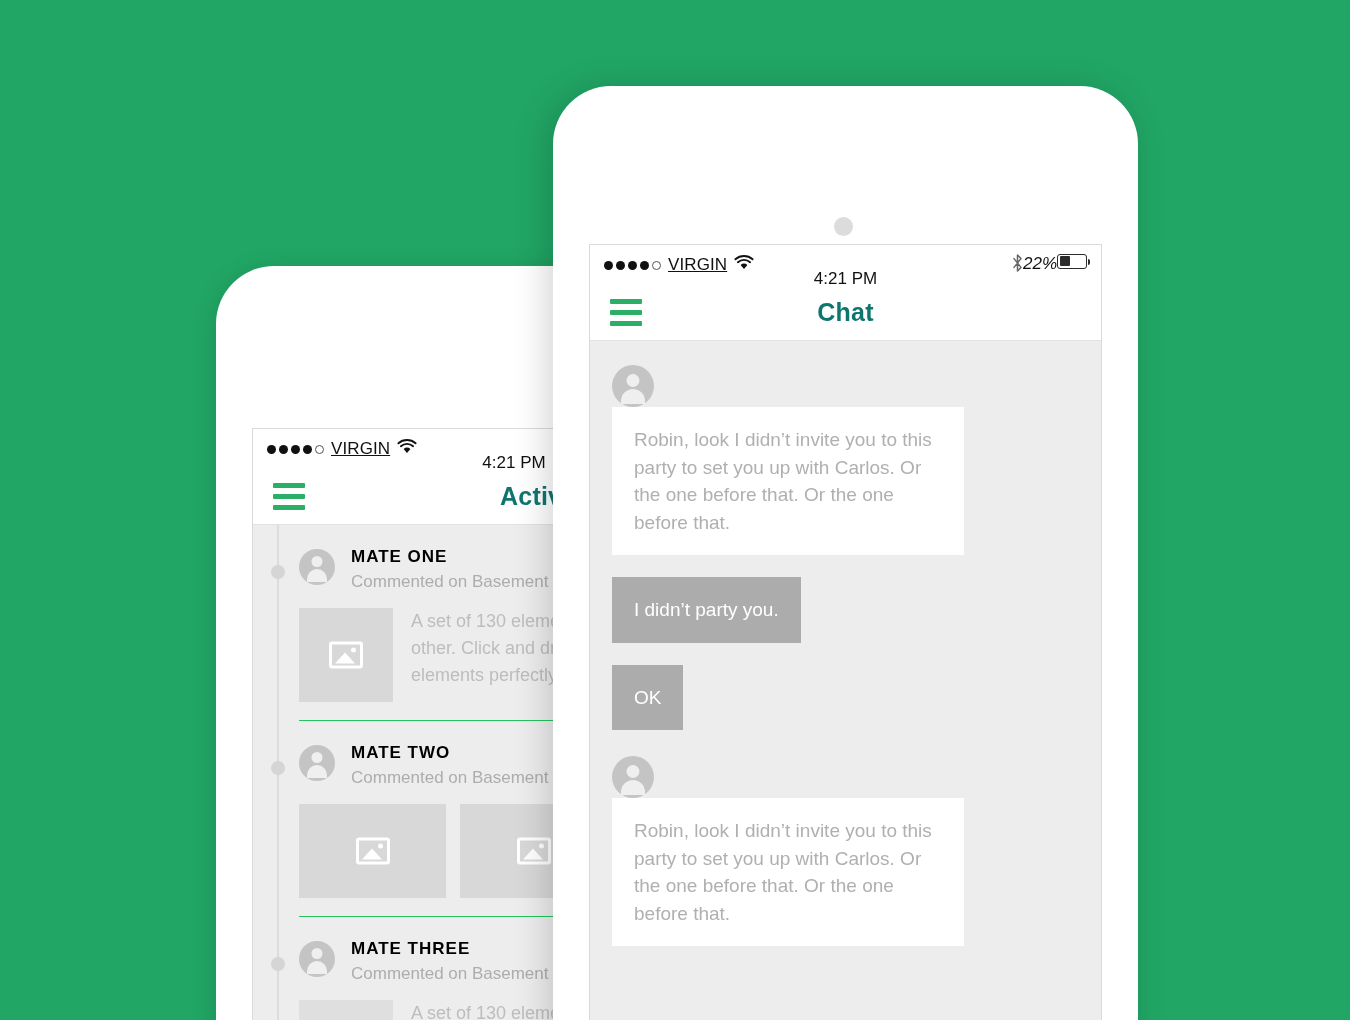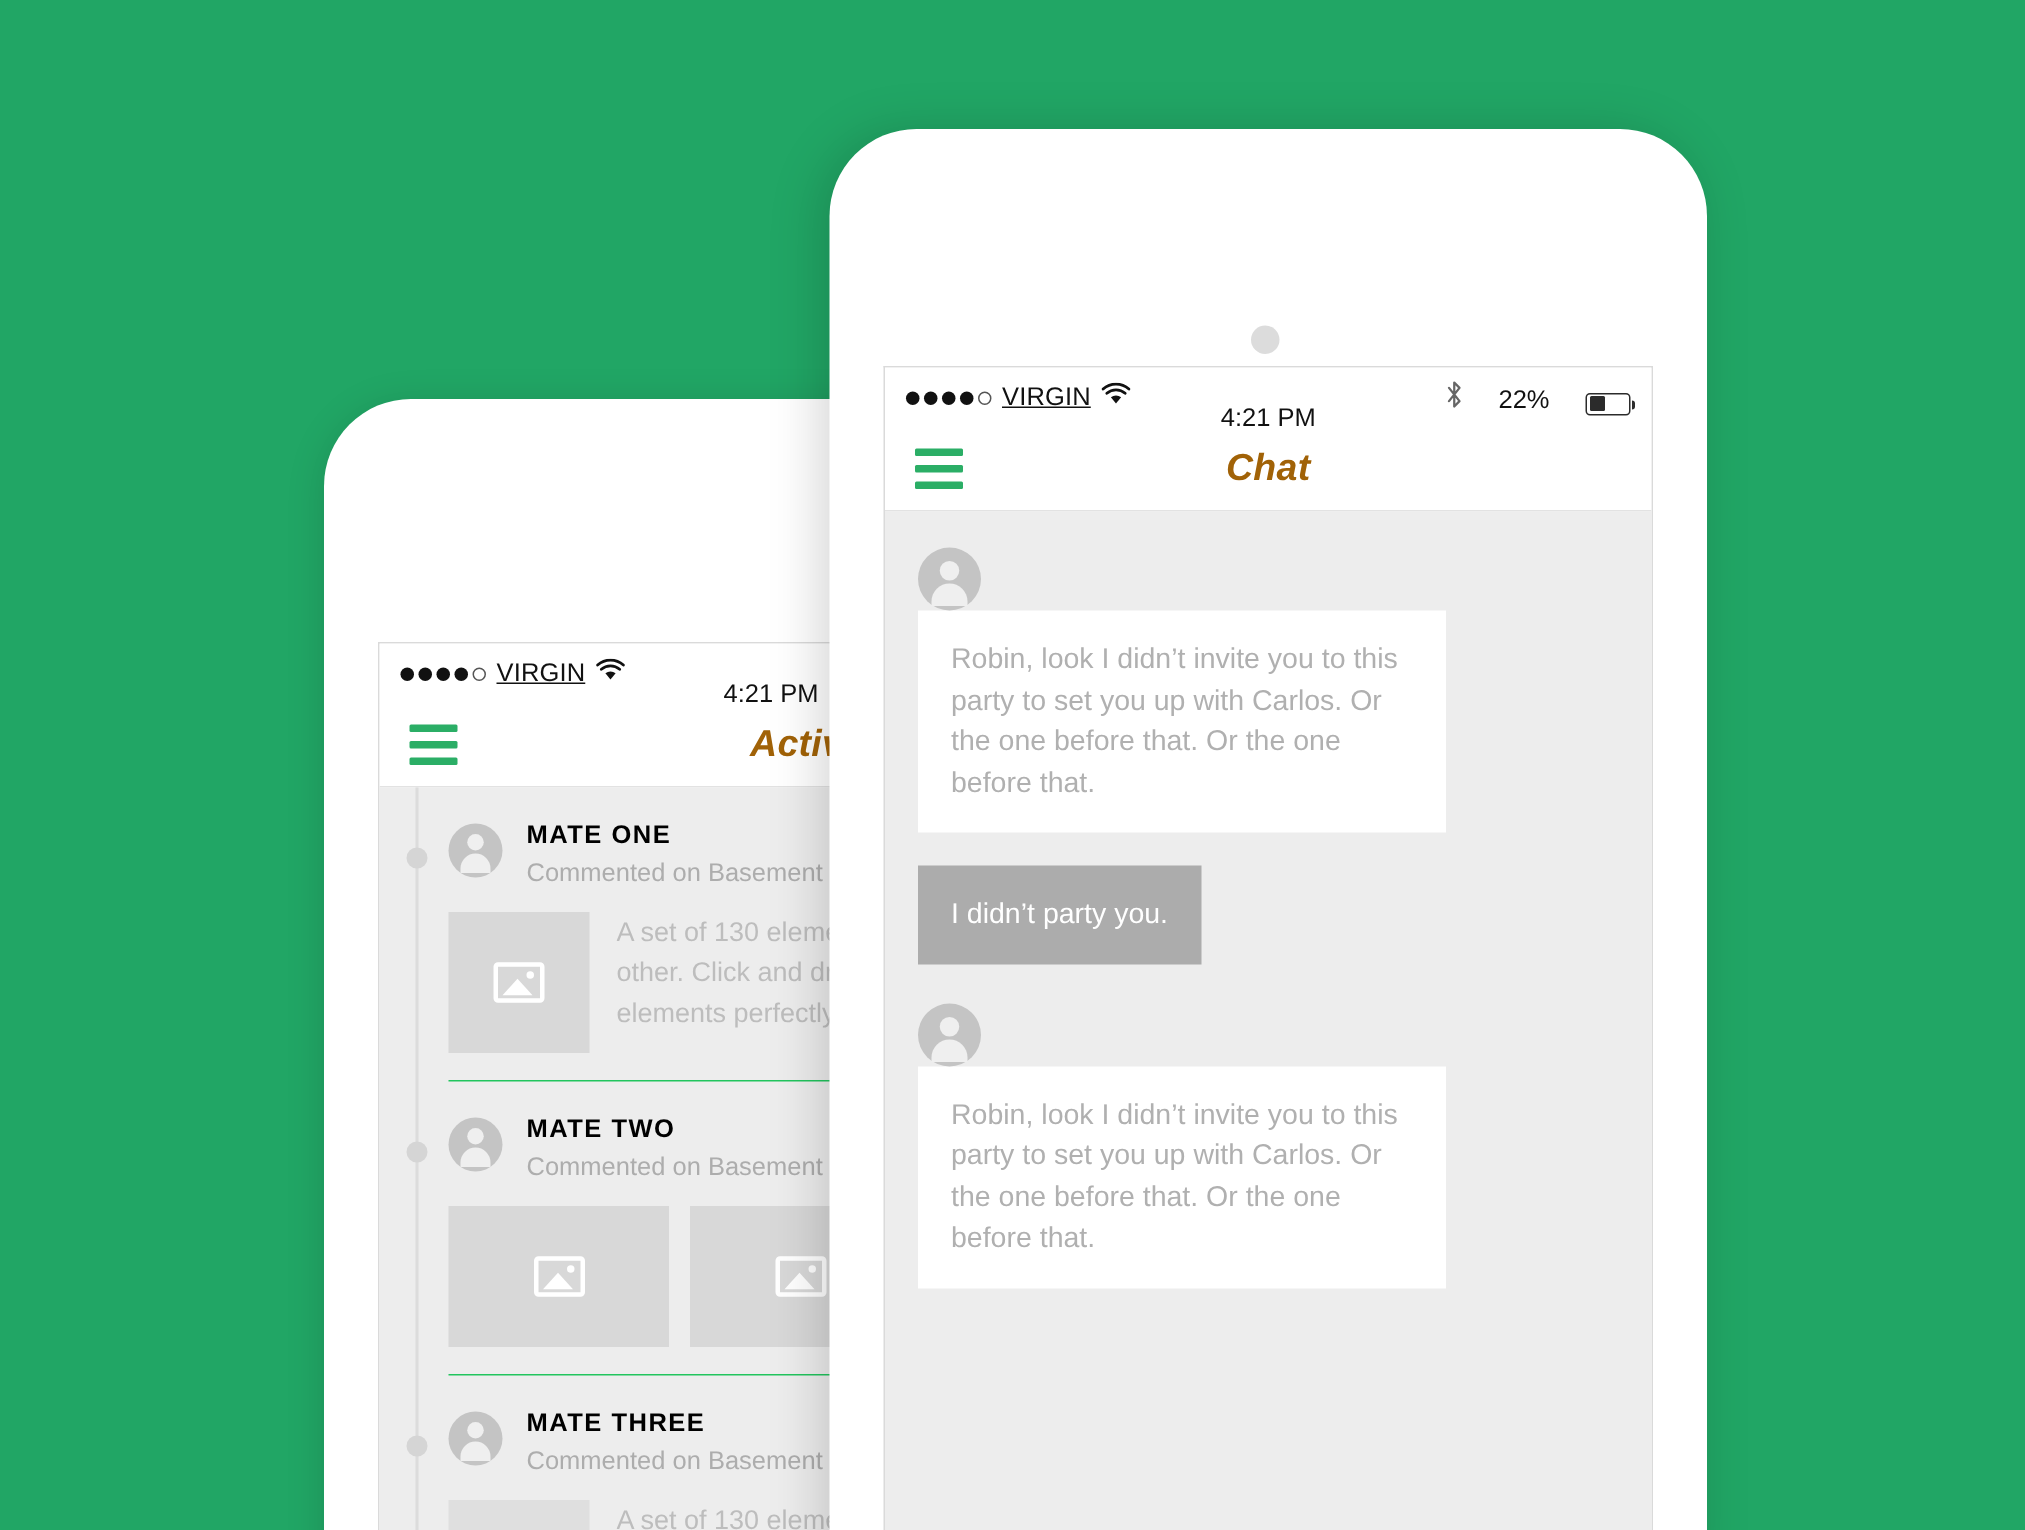--- a/index.html
+++ b/index.html
@@ -79,22 +79,22 @@
   }
   .sb-dots i.hollow { background:transparent; border:1.4px solid #555; }
   .sb-carrier { font-size:17px; letter-spacing:0.1px; }
   .sb-center {
     position:absolute; left:0; right:0; text-align:center;
     font-size:17px; font-weight:400;
     pointer-events:none;
     margin-top:27px;
   }
   .sb-right {
-    margin-left:auto; display:flex; align-items:flex-end; gap:24px;
-    position:relative; z-index:2;
+    margin-left:auto; display:flex; align-items:flex-start; gap:0;
+    position:relative; z-index:2;font-style:italic;
   }
   .sb-batt-pct { font-size:17px; }
   .batt {
     width:30px; height:15px; border:1.5px solid #2b2b2b;
     border-radius:3px; position:relative; display:inline-block;
   }
   .batt::after {
     content:""; position:absolute; right:-4px; top:4px;
     width:2.5px; height:6px; background:#2b2b2b; border-radius:0 2px 2px 0;
   }
@@ -114,23 +114,22 @@
   }
   .hamburger {
     width:32px; display:flex; flex-direction:column; gap:6px;
     position:relative; z-index:3; cursor:pointer;
   }
   .hamburger span {
     display:block; height:5px; border-radius:1px; background:#2BAE66;
   }
   .nav-title {
     position:absolute; left:0; right:0; text-align:center;
-    font-size:25px; font-weight:bold; color:#a16207;
+    font-size:25px; font-weight:bold; color:#0f766e;
     letter-spacing:0.2px;
-    font-style:italic;
   }
   .nav-title.offset { text-align:center; padding-left:64px; }
 
   
   .chat-body {
     background:#ededed;
     padding:20px 22px 0 22px;
     height:calc(100% - 96px);
   }
   .msg-row { display:flex; margin-bottom:22px; align-items:flex-start;flex-direction:column; }
@@ -381,20 +380,23 @@
       <div class="msg-row in">
         <div class="avatar"></div>
         <div class="bubble in">Robin, look I didn’t invite you to this party to set you up with Carlos. Or the one before that. Or the one before that.</div>
       </div>
 
       <div class="msg-row out">
         <div class="bubble out">I didn’t party you.</div>
       </div>
 
 
+      <div class="msg-row out">
+        <div class="bubble out">OK</div>
+      </div>
 
       <div class="msg-row in">
         <div class="avatar"></div>
         <div class="bubble in">Robin, look I didn’t invite you to this party to set you up with Carlos. Or the one before that. Or the one before that.</div>
       </div>
 
     </div>
   </div>
 </div>
 

